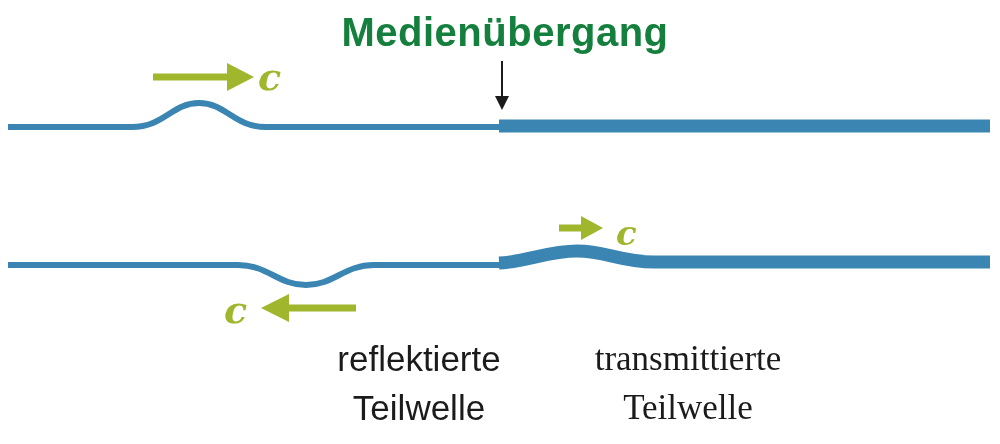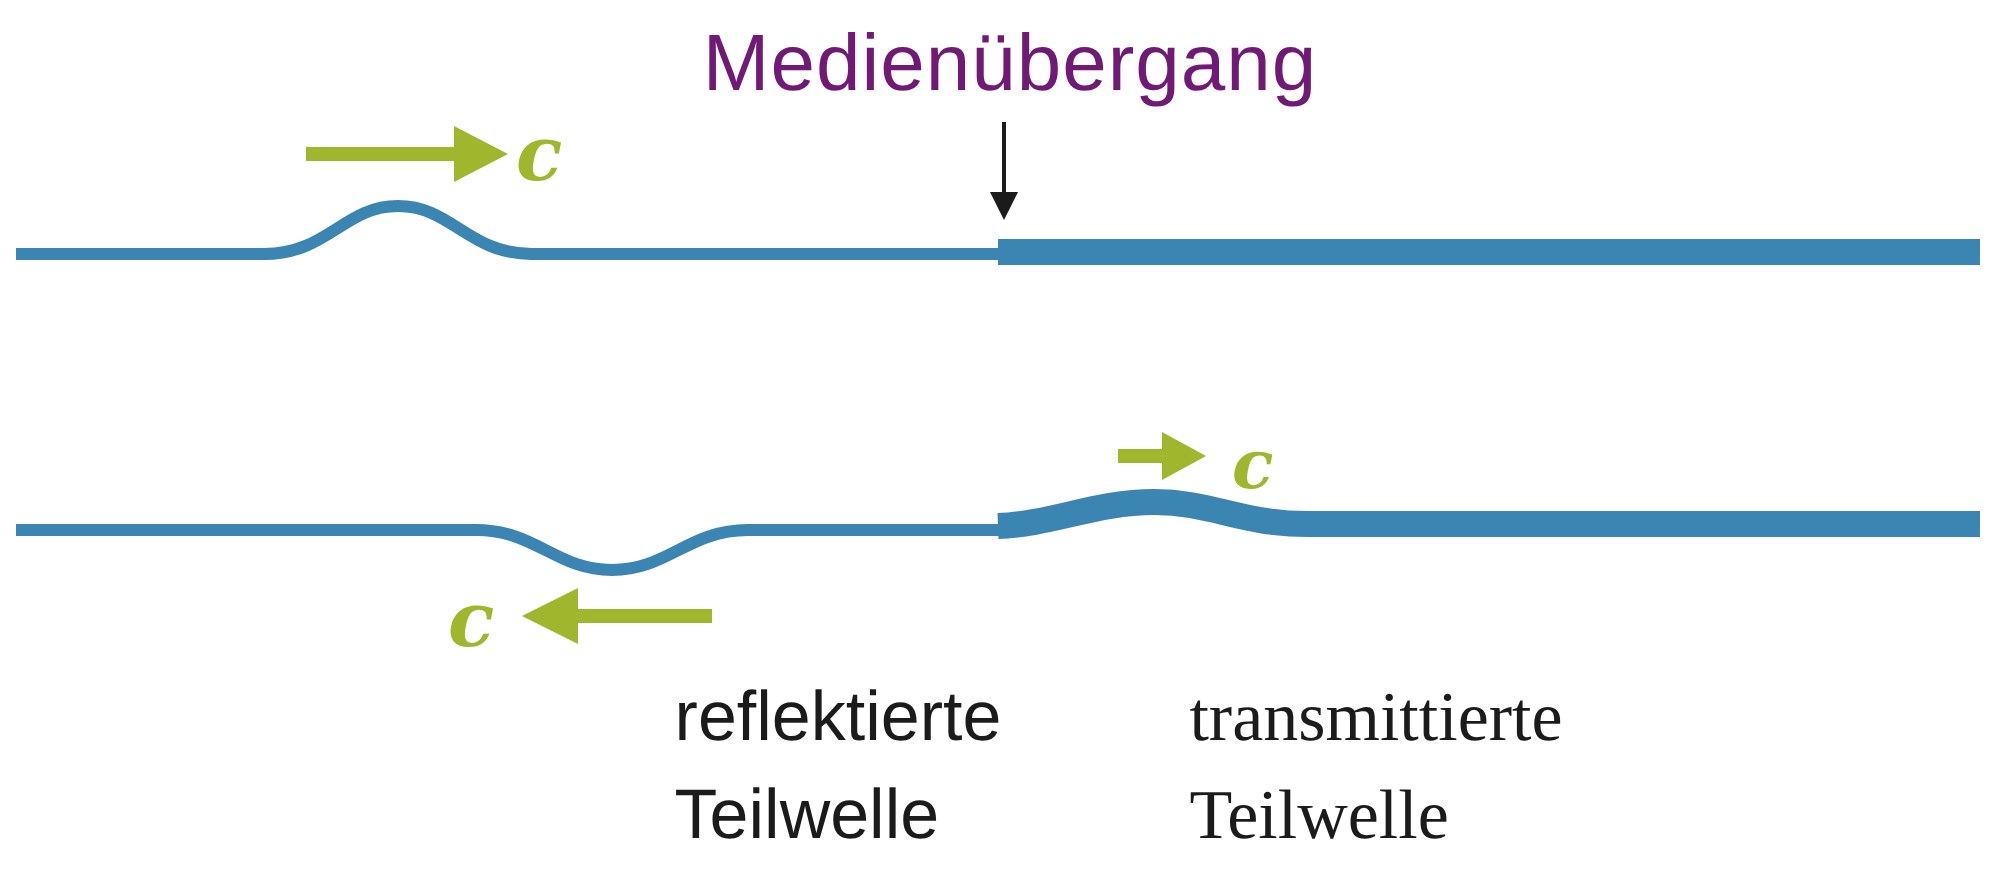--- a/index.html
+++ b/index.html
@@ -18,41 +18,41 @@
   }
   .wave-thin  { fill: none; stroke-width: 6;  stroke-linecap: butt; }
   .wave-thick { fill: none; stroke-width: 13; stroke-linecap: butt; }
   .vel-shaft  { stroke-width: 7; }
   .boundary-shaft { stroke-width: 2; }
   .title {
     position: absolute;
     left: 505px; top: 10px;
     transform: translateX(-50%);
     font-size: 40px;
-    font-weight: 400;
+    font-weight: 700;
     letter-spacing: 0.5px;
-    color: #701a75;
+    color: #15803d;
     white-space: nowrap;
   }
   .c-label {
     position: absolute;
     font-family: "DejaVu Serif", serif;
     font-style: italic;
     font-weight: bold;
     color: #9fb62d;
     line-height: 1;
   }
   .c-incident    { left: 258px; top: 58px;  font-size: 38px; }
   .c-reflected   { left: 224px; top: 291px; font-size: 38px; }
   .c-transmitted { left: 616px; top: 216px; font-size: 34px; }
   .caption {
     position: absolute;
     top: 334px;
     transform: translateX(-50%);
-    text-align: left;
+    text-align: center;
     font-size: 35px;
     font-weight: 300;
     line-height: 49px;
     color: #1b1b1b;
     white-space: nowrap;
   }
   .caption-reflected   { left: 419px; }
   .caption-transmitted { left: 688px; font-family: Liberation Serif, serif; }
   .caption .line { display: block; }
 </style>

